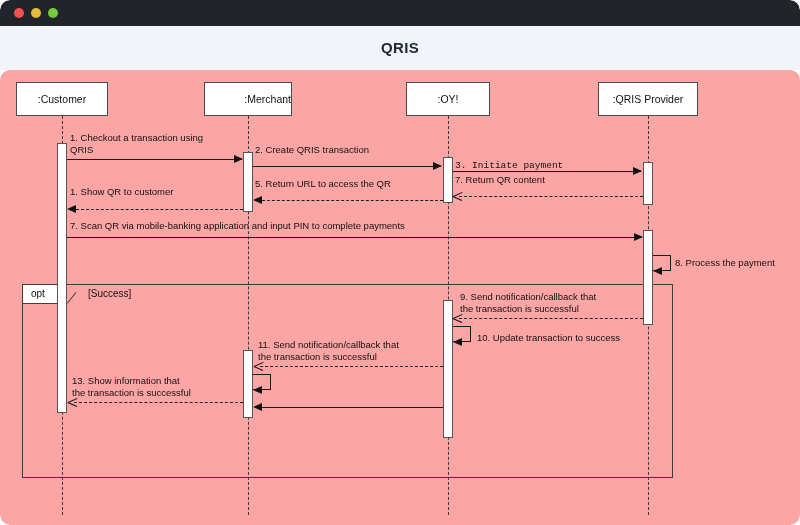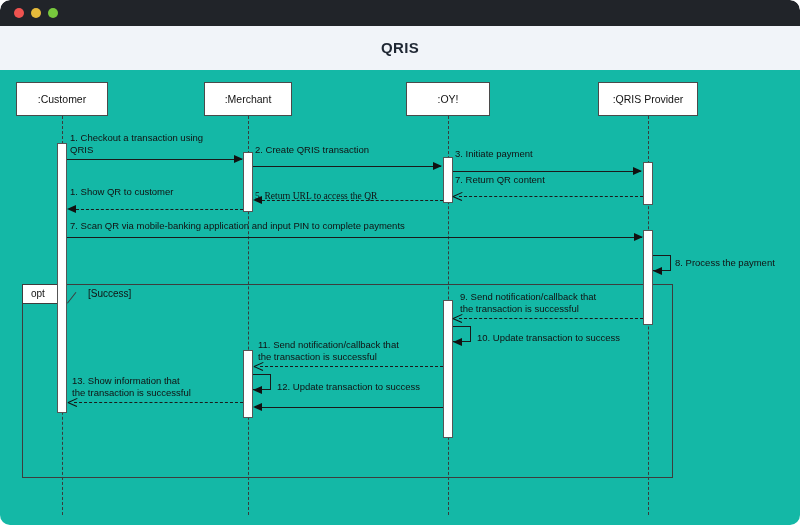--- a/index.html
+++ b/index.html
@@ -57,21 +57,22 @@
     color: #1f2733;
     letter-spacing: .3px;
   }
 
   
   .canvas {
     position: absolute;
     left: 0; top: 70px;
     width: 800px;
     height: 455px;
-    background: #14b8a6;
+    background: #fca5a5;
+    border-radius: 10px;
   }
 
   
   .participant {
     position: absolute;
     height: 34px;
     border: 1px solid #4a4a4a;
     background: #ffffff;
     box-sizing: border-box;
     text-align: center;
@@ -203,21 +204,21 @@
   </div>
 
   <div class="header-band"></div>
   <div class="diagram-title">QRIS</div>
 
   <div class="canvas">
 
     <div class="participant" style="left:16px; top:12px; width:92px;">
       <span>:Customer</span>
     </div>
-    <div class="participant" style="left:204px; top:12px; width:88px;">
+    <div class="participant" style="left:204px; top:12px; width:88px;text-align:right;">
       <span>:Merchant</span>
     </div>
     <div class="participant" style="left:406px; top:12px; width:84px;">
       <span>:OY!</span>
     </div>
     <div class="participant" style="left:598px; top:12px; width:100px;">
       <span>:QRIS Provider</span>
     </div>
 
     <div class="lifeline" style="left:62px;  top:46px; height:399px;"></div>
@@ -242,29 +243,29 @@
 
     <div class="msg-label" style="left:70px; top:62px; width:230px;">1. Checkout a transaction using
 QRIS</div>
     <div class="msg-line" style="left:67px; top:89px; width:175px;"></div>
     <div class="arrowhead right" style="left:234px; top:84.5px;"></div>
 
     <div class="msg-label" style="left:255px; top:74px; width:190px;">2. Create QRIS transaction</div>
     <div class="msg-line" style="left:253px; top:96px; width:188px;"></div>
     <div class="arrowhead right" style="left:433px; top:91.5px;"></div>
 
-    <div class="msg-label" style="left:455px; top:78px; width:190px;">3. Initiate payment</div>
+    <div class="msg-label" style="left:455px; top:90px; width:190px;font-family:Liberation Mono, monospace;">3. Initiate payment</div>
     <div class="msg-line" style="left:453px; top:101px; width:188px;"></div>
     <div class="arrowhead right" style="left:633px; top:96.5px;"></div>
 
     <div class="msg-label" style="left:455px; top:104px; width:190px;">7. Return QR content</div>
     <div class="msg-line dashed" style="left:459px; top:126px; width:184px;"></div>
     <div class="arrowhead open-left" style="left:453px; top:121.5px;"></div>
 
-    <div class="msg-label" style="left:255px; top:120px; width:190px;font-family:Liberation Serif, serif;">5. Return URL to access the QR</div>
+    <div class="msg-label" style="left:255px; top:108px; width:190px;">5. Return URL to access the QR</div>
     <div class="msg-line dashed" style="left:262px; top:130px; width:181px;"></div>
     <div class="arrowhead left" style="left:253px; top:125.5px;"></div>
 
     <div class="msg-label" style="left:70px; top:116px; width:175px;">1. Show QR to customer</div>
     <div class="msg-line dashed" style="left:76px; top:139px; width:167px;"></div>
     <div class="arrowhead left" style="left:67px; top:134.5px;"></div>
 
     <div class="msg-label" style="left:70px; top:150px; width:575px;">7. Scan QR via mobile-banking application and input PIN to complete payments</div>
     <div class="msg-line" style="left:67px; top:167px; width:575px;"></div>
     <div class="arrowhead right" style="left:634px; top:162.5px;"></div>
@@ -282,21 +283,20 @@
     <div class="arrowhead left" style="left:453px; top:267.5px;"></div>
     <div class="msg-label left-align" style="left:477px; top:262px; width:180px;">10. Update transaction to success</div>
 
     <div class="msg-label" style="left:258px; top:269px; width:222px;">11. Send notification/callback that
 the transaction is successful</div>
     <div class="msg-line dashed" style="left:260px; top:296px; width:183px;"></div>
     <div class="arrowhead open-left" style="left:254px; top:291.5px;"></div>
 
     <div class="selfmsg" style="left:253px; top:304px; width:18px; height:16px;"></div>
     <div class="arrowhead left" style="left:253px; top:315.5px;"></div>
-    <div class="msg-label left-align" style="left:277px; top:311px; width:180px;">12. Update transaction to success</div>
 
     <div class="msg-label" style="left:72px; top:305px; width:175px;">13. Show information that
 the transaction is successful</div>
     <div class="msg-line dashed" style="left:74px; top:332px; width:169px;"></div>
     <div class="arrowhead open-left" style="left:68px; top:327.5px;"></div>
 
     <div class="msg-line" style="left:262px; top:337px; width:181px;"></div>
     <div class="arrowhead left" style="left:253px; top:332.5px;"></div>
 
   </div>

